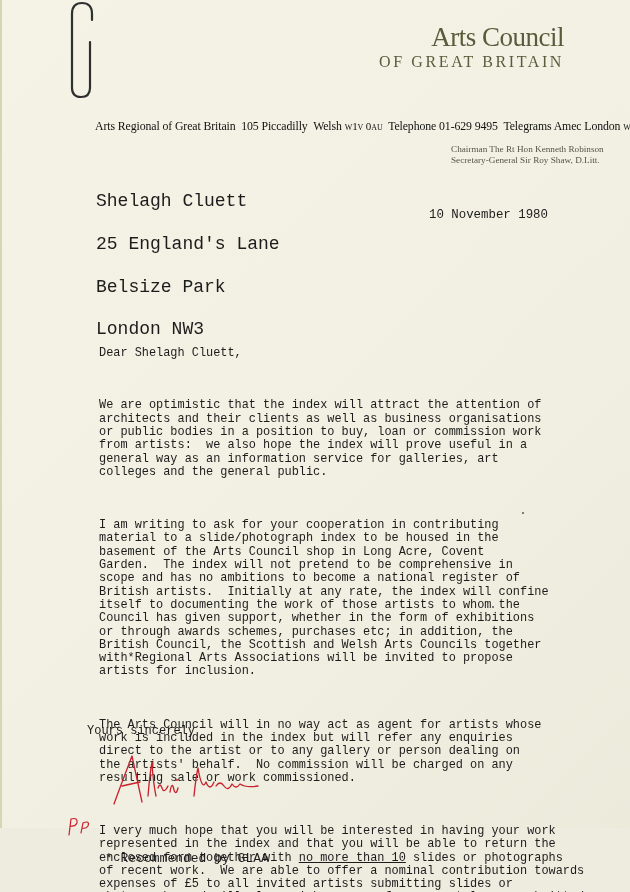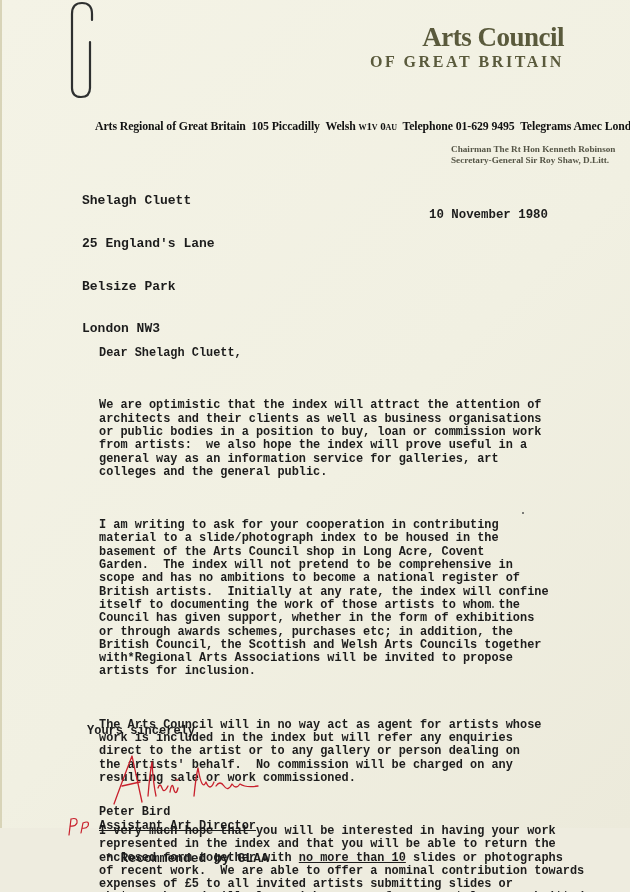--- a/index.html
+++ b/index.html
@@ -5,42 +5,41 @@
   html, body { margin: 0; padding: 0; }
   body {
     width: 630px; height: 892px; overflow: hidden;
     background: #eeecdf;
   }
   .page {
     position: relative; width: 630px; height: 828px;
     background: linear-gradient(135deg, #f4f3e6 0%, #f1f0e2 55%, #eceadb 100%);
     border-left: 2px solid #d8d4b8;
     box-sizing: border-box;
-    font-weight: bold;
   }
   .mono { font-family: "Liberation Mono", "DejaVu Sans Mono", monospace; color: #1c1c1c; }
   .serif { font-family: "Liberation Serif", "DejaVu Serif", serif; }
 
   .brand { position: absolute; right: 66px; top: 24px; text-align: right; color: #5a5a3c; }
   .brand-title { font-size: 27px; letter-spacing: -0.5px; line-height: 27px; }
   .brand-sub { font-size: 16px; letter-spacing: 2.6px; margin-top: 2px; }
 
   .paperclip { position: absolute; left: 62px; top: 0px; width: 34px; height: 100px; }
 
   .address-line {
     position: absolute; left: 93px; top: 119px;
     font-size: 11.8px; color: #111; white-space: nowrap; letter-spacing: -0.1px;
   }
   .address-line .sc { font-variant: small-caps; font-size: 11px; }
 
   .officers {
     position: absolute; left: 427px; top: 144px; font-size: 9.2px; color: #555546; line-height: 11px; margin-left: 22px;
   }
 
-  .recipient { position: absolute; left: 80px; top: 166px; font-size: 13px; line-height: 14.2px; white-space: pre; }
+  .recipient { position: absolute; left: 94px; top: 166px; font-size: 18px; line-height: 14.2px; white-space: pre; }
   .date { position: absolute; left: 427px; top: 208px; font-size: 12.4px; }
 
   .body { position: absolute; left: 97px; top: 286px; font-size: 11.9px; line-height: 13.3px; white-space: pre; }
   .para { margin: 0 0 13.3px 0; }
   .salutation { margin-bottom: 13px; margin-top: 34px; }
   .u { text-decoration: underline; }
 
   .closing { position: absolute; left: 85px; top: 724px; font-size: 12px; }
   .signature { position: absolute; left: 110px; top: 752px; width: 160px; height: 60px; }
   .initials { position: absolute; left: 64px; top: 815px; width: 30px; height: 22px; }
@@ -137,22 +136,18 @@
     </g>
   </svg>
 
   <svg class="initials" viewBox="0 0 30 22">
     <g fill="none" stroke="#c8202c" stroke-width="1.2" stroke-linecap="round">
       <path d="M3 20 L5 4 Q12 2 11 8 Q9 12 4 11"></path>
       <path d="M15 18 L17 8 Q24 5 22 11 Q20 14 16 13"></path>
     </g>
   </svg>
 
-  <div class="signer mono">
-    <div>Peter Bird</div>
-    <div class="title">Assistant Art Director</div>
-  </div>
 
   <div class="footnote mono">* Recommended by GLAA</div>
 
   <div class="dot" style="left:520px; top:512px;"></div>
   <div class="dot" style="left:490px; top:606px;"></div>
 </div>
 
 </body></html>

